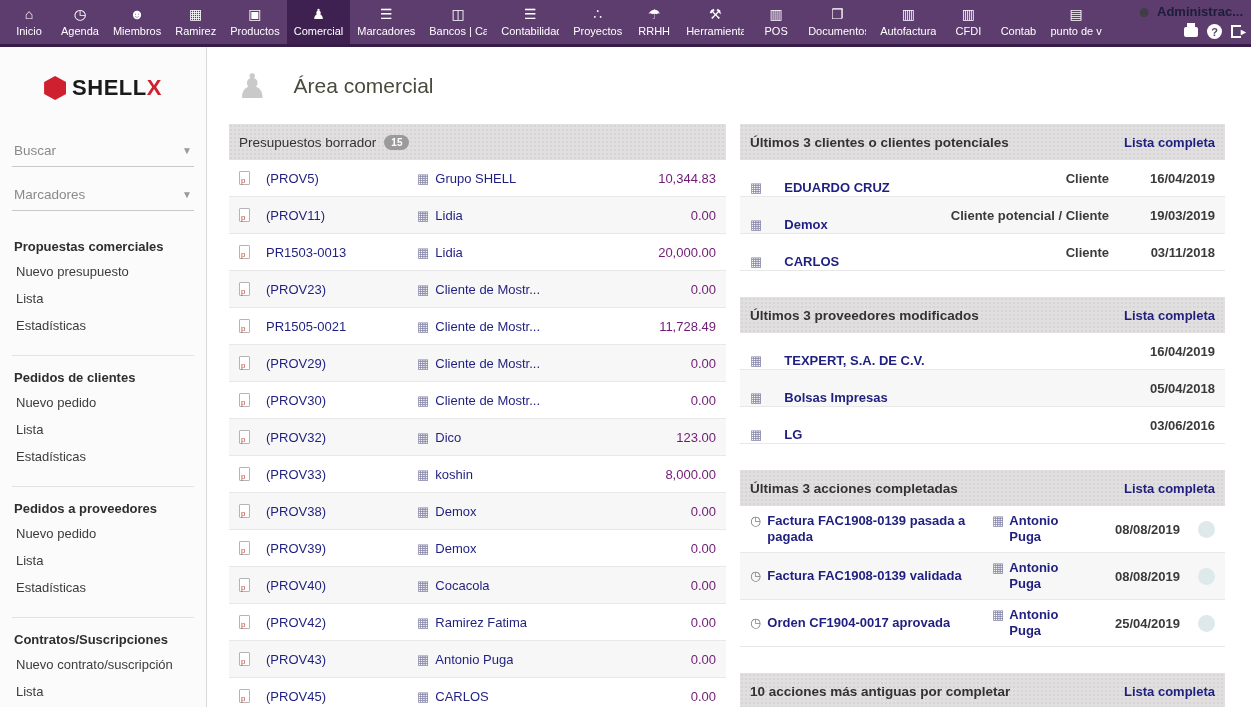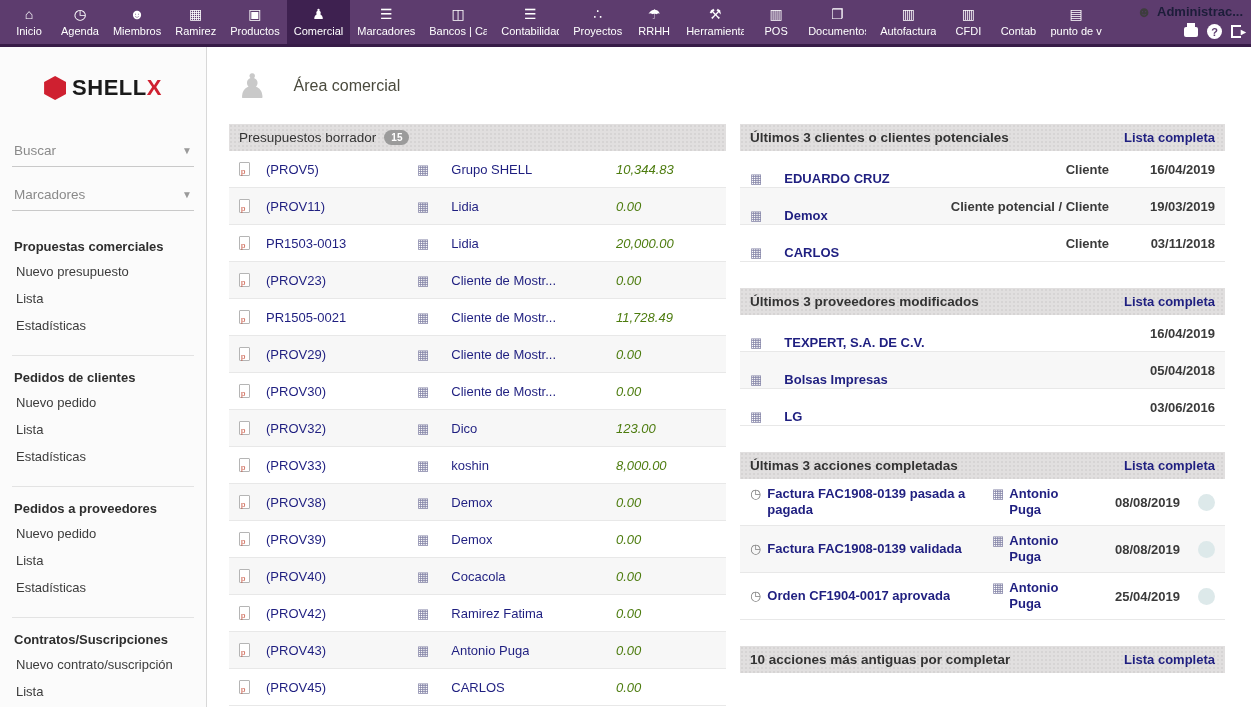--- a/index.html
+++ b/index.html
@@ -37,39 +37,39 @@
   .sb-drop { display:flex; align-items:center; justify-content:space-between; color:#8a8a8a; font-size:13.5px; padding:6px 2px 8px 2px; border-bottom:1px solid #c9c9c9; margin-bottom:14px; cursor:pointer; }
   .sb-drop .caret { color:#9a9a9a; font-size:10px; }
   .sb-section { padding:10px 2px 4px 2px; }
   .sb-section + .sb-section { border-top:1px solid #e3e3e3; margin-top:6px; }
   .sb-title { font-size:13px; font-weight:bold; color:#2e2e2e; margin:4px 0 10px 0; cursor:pointer; }
   .sb-item { font-size:13px; color:#3c3c3c; margin:0 0 12px 2px; cursor:pointer; }
 
   
   .page-head { height:77px; display:flex; align-items:center; gap:26px; padding-left:8px; }
   .page-ico { color:#c9c9c9; font-size:34px; line-height:34px; }
-  .page-title { font-size:16px; color:#4a4a3d; }
+  .page-title { font-size:21px; color:#4a4a3d; }
 
   
   .cols { display:flex; gap:14px; align-items:flex-start; }
   .col-left { width:497px; flex:0 0 497px; }
   .col-right { flex:1; }
 
   .panel { margin-bottom:26px;font-weight:bold; }
-  .panel-head { height:27px; background:#e1dfdf; background-image:radial-gradient(#d6d4d4 1px, transparent 1px); background-size:4px 4px; display:flex; align-items:center; justify-content:space-between; padding:1px 10px; }
+  .panel-head { height:36px; background:#e1dfdf; background-image:radial-gradient(#d6d4d4 1px, transparent 1px); background-size:4px 4px; display:flex; align-items:center; justify-content:space-between; padding:1px 10px; }
   .panel-title { font-size:13.5px; color:#333; display:flex; align-items:center; gap:8px; }
   .count-badge { background:#9b9b9b; color:#fff; font-size:10px; font-weight:bold; border-radius:9px; padding:2px 7px; }
   .panel-link { font-size:13px; color:#1f1f80; cursor:pointer; }
 
   .row { display:flex; align-items:center; height:37px; border-bottom:1px solid #e8e8e8; padding:0 10px; font-size:13px; }
   .row:nth-child(even) { background:#f7f7f7; }
   a.lnk { color:#1f1f80; text-decoration:none; cursor:pointer; white-space:nowrap; overflow:hidden; }
   .cell-ref { width:178px; flex:0 0 178px; display:flex; align-items:center; gap:16px; }
-  .cell-co { flex:1; display:flex; align-items:flex-end; gap:22px; }
-  .cell-amt { width:100px; text-align:left; color:#4d7c0f;font-style:italic; }
+  .cell-co { flex:1; display:flex; align-items:flex-end; gap:6px; }
+  .cell-amt { width:100px; text-align:right; color:#701a75; }
 
   .icon-doc { width:11px; height:14px; background:#fff; border:1px solid #b5b5b5; border-radius:1px; position:relative; flex:0 0 11px; }
   .icon-doc::after { content:"p"; position:absolute; left:1px; bottom:-1px; color:#c2452f; font-size:8px; line-height:8px; }
   .icon-building::before { content:"▦"; color:#8585a8; font-size:13px; }
   .icon-clock::before { content:"◷"; color:#808080; font-size:13px; }
 
   .cell-name { flex:1; display:flex; align-items:center; gap:22px;margin-top:19px; }
   .cell-type { flex:1; text-align:right; color:#3a3a3a; padding-right:14px; }
   .cell-date { width:92px; flex:0 0 92px; text-align:right; color:#3a3a3a; }
 

